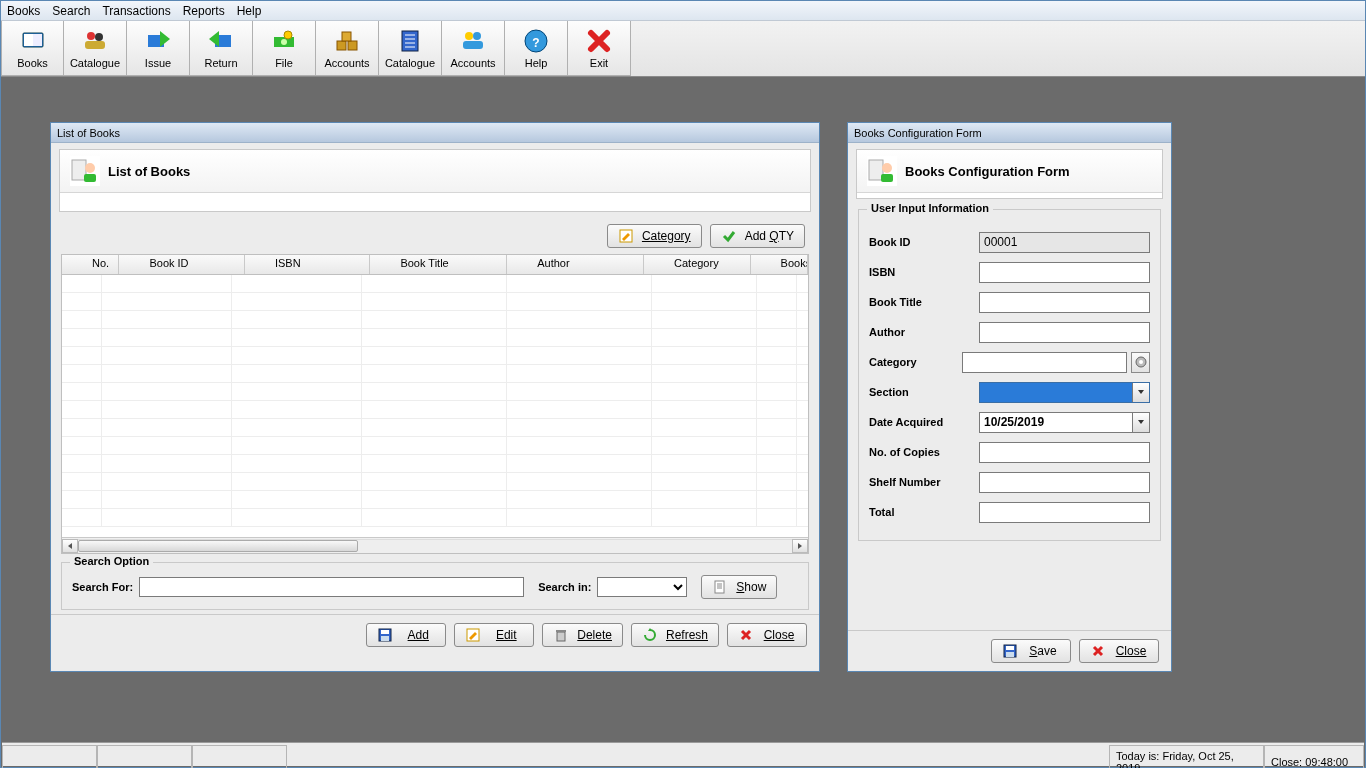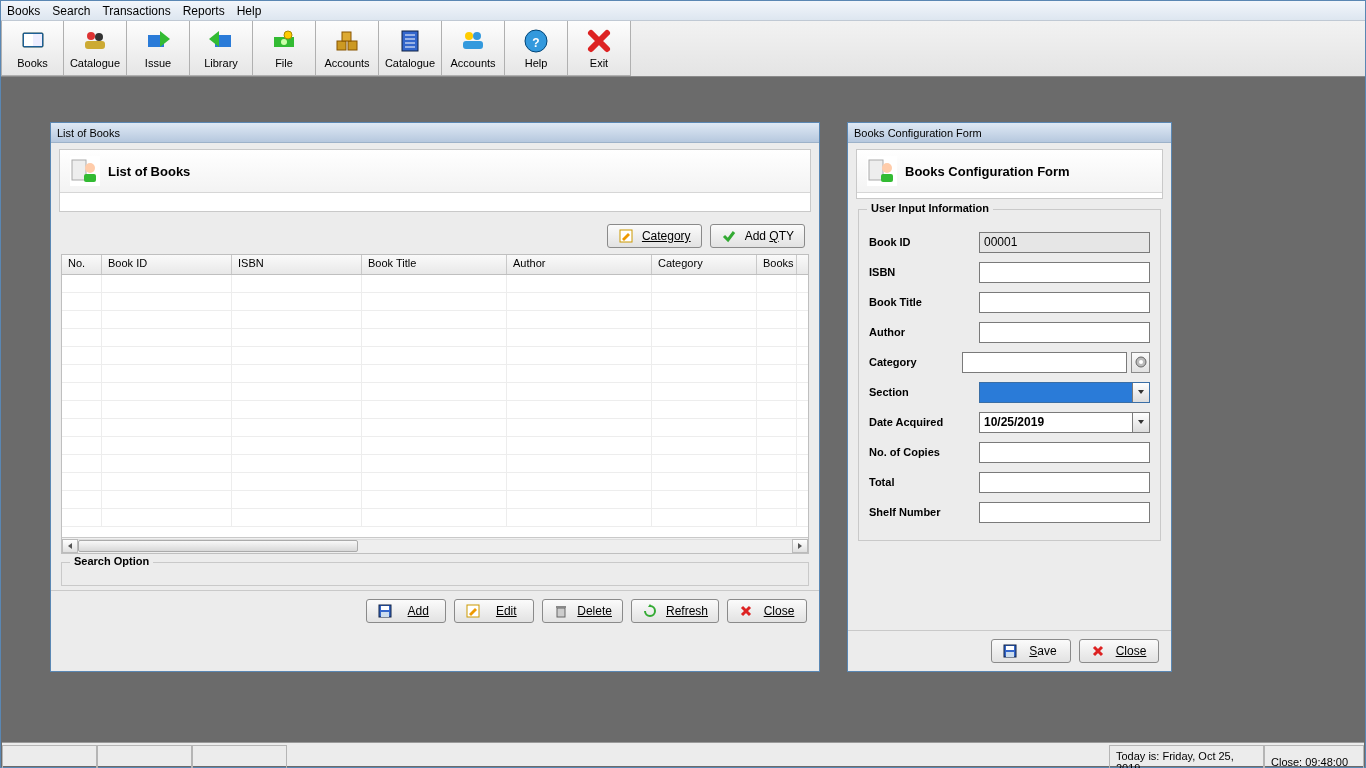--- a/index.html
+++ b/index.html
@@ -28,21 +28,21 @@
   .hdricon { width:30px; height:30px; background:#fff; display:flex; align-items:center; justify-content:center;}
   .panelhdr .ptitle { font-weight:bold; font-size:13px; }
   .btnrow { display:flex; justify-content:flex-end; gap:8px; padding:6px 10px; }
   .btn { height:24px; border:1px solid #8a8a8a; background:linear-gradient(#fbfbfb,#e2e2e2); border-radius:3px; padding:0 10px; display:flex; align-items:center; gap:8px; cursor:default; min-width:80px; justify-content:flex-start; }
   .btn .bicon { width:16px; height:16px; display:flex; align-items:center; justify-content:center;}
   .btn .blabel { flex:1; text-align:center; }
   .btn .blabel u { text-decoration:underline; }
   
   .gridwrap { margin:0 10px; border:1px solid #bfbfbf; height:300px; position:relative; background:#fff;}
   .ghead { display:flex; background:linear-gradient(#fafafa,#e8e8e8); border-bottom:1px solid #bfbfbf; height:20px; }
-  .gh { border-right:1px solid #c9c9c9; padding:2px 6px; font-size:11px; color:#000; overflow:hidden; white-space:nowrap; }
+  .gh { border-right:1px solid #c9c9c9; padding:2px 6px; font-size:11px; color:#000; overflow:hidden; white-space:nowrap;margin-left:24px; }
   .gbody { position:absolute; top:20px; left:0; right:0; bottom:16px; overflow:hidden; }
   .grow { display:flex; height:18px; border-bottom:1px solid #ededed;}
   .gc { border-right:1px solid #ededed; padding:1px 6px; font-size:11px; overflow:hidden; }
   .gscroll { position:absolute; left:0; right:0; bottom:0; height:16px; background:#f0f0f0; border-top:1px solid #c9c9c9; display:flex; align-items:center; }
   .sc-ar { width:16px; height:14px; border:1px solid #bbb; background:linear-gradient(#fff,#e0e0e0); display:flex; align-items:center; justify-content:center; }
   .sc-track { flex:1; height:14px; background:#eee; position:relative; border-top:1px solid #ddd;}
   .sc-thumb { position:absolute; left:0; top:0; height:12px; width:280px; background:linear-gradient(#f8f8f8,#d8d8d8); border:1px solid #aaa; border-radius:2px;}
   
   .gbox { margin:8px 10px 4px; border:1px solid #c9c9c9; position:relative; padding:12px 10px 10px; background:#ececec;}
   .gbox .glegend { position:absolute; top:-8px; left:8px; background:#ececec; padding:0 4px; font-weight:bold; font-size:11px;}
@@ -114,21 +114,21 @@
         </div>
         <div class="tlabel">Issue</div>
       </div>
     <div class="tbtn">
         <div class="ticon">
           <svg width="28" height="28" viewBox="0 0 28 28">
             <rect x="8" y="8" width="16" height="12" fill="#2a7bd8"></rect>
             <path d="M12 4 L2 12 L12 20 Z" fill="#3b3"></path>
           </svg>
         </div>
-        <div class="tlabel">Library</div>
+        <div class="tlabel">Return</div>
       </div>
     <div class="tbtn">
         <div class="ticon">
           <svg width="28" height="28" viewBox="0 0 28 28">
             <rect x="4" y="10" width="20" height="10" fill="#3b3"></rect>
             <circle cx="14" cy="15" r="3" fill="#cfa"></circle>
             <circle cx="18" cy="8" r="4" fill="#fc0" stroke="#a80"></circle>
           </svg>
         </div>
         <div class="tlabel">File</div>
@@ -372,20 +372,37 @@
           <div class="sc-ar">
               <svg width="8" height="8" viewBox="0 0 8 8">
                 <path d="M2 1 L6 4 L2 7 Z" fill="#555"></path>
               </svg>
             </div>
         </div>
       </div>
 
       <div class="gbox">
         <div class="glegend">Search Option</div>
+        <div class="frow">
+          <label>Search For:</label>
+          <input class="tin" style="flex: 1 1 0%; max-width: 385px;">
+          <label style="margin-left:8px;">Search in:</label>
+          <select class="sel" style="width:90px;"></select>
+          <div class="btn" style="min-width:70px; margin-left:8px;">
+            <span class="bicon">
+                <svg width="14" height="14" viewBox="0 0 14 14">
+                  <rect x="2" y="1" width="9" height="12" fill="#fff" stroke="#888"></rect>
+                  <line x1="4" y1="4" x2="9" y2="4" stroke="#888"></line>
+                  <line x1="4" y1="6" x2="9" y2="6" stroke="#888"></line>
+                  <line x1="4" y1="8" x2="9" y2="8" stroke="#888"></line>
+                </svg>
+              </span>
+            <span class="blabel"><u>S</u><span>how</span></span>
+          </div>
+        </div>
       </div>
 
       <div class="bottombtns">
         <div class="btn">
             <span class="bicon">
               <svg width="14" height="14" viewBox="0 0 14 14">
                 <rect x="1" y="1" width="12" height="12" fill="#36c" stroke="#124"></rect>
                 <rect x="3" y="2" width="8" height="4" fill="#fff"></rect>
                 <rect x="3" y="8" width="8" height="5" fill="#cde"></rect>
               </svg>
@@ -494,25 +511,25 @@
                     <path d="M1 2 L4 6 L7 2 Z" fill="#333"></path>
                   </svg>
                 </div>
               </div>
             </div>
           <div class="ffield">
               <div class="flab">No. of Copies</div>
               <input class="fin" style="">
             </div>
           <div class="ffield">
+              <div class="flab">Shelf Number</div>
+              <input class="fin" style="">
+            </div>
+          <div class="ffield">
               <div class="flab">Total</div>
-              <input class="fin" style="">
-            </div>
-          <div class="ffield">
-              <div class="flab">Shelf Number</div>
               <input class="fin" style="">
             </div>
         </div>
       </div>
 
       <div class="bottombtns" style="position:absolute; left:0; right:0; bottom:0;">
         <div class="btn">
             <span class="bicon">
               <svg width="14" height="14" viewBox="0 0 14 14">
                 <rect x="1" y="1" width="12" height="12" fill="#36c" stroke="#124"></rect>

